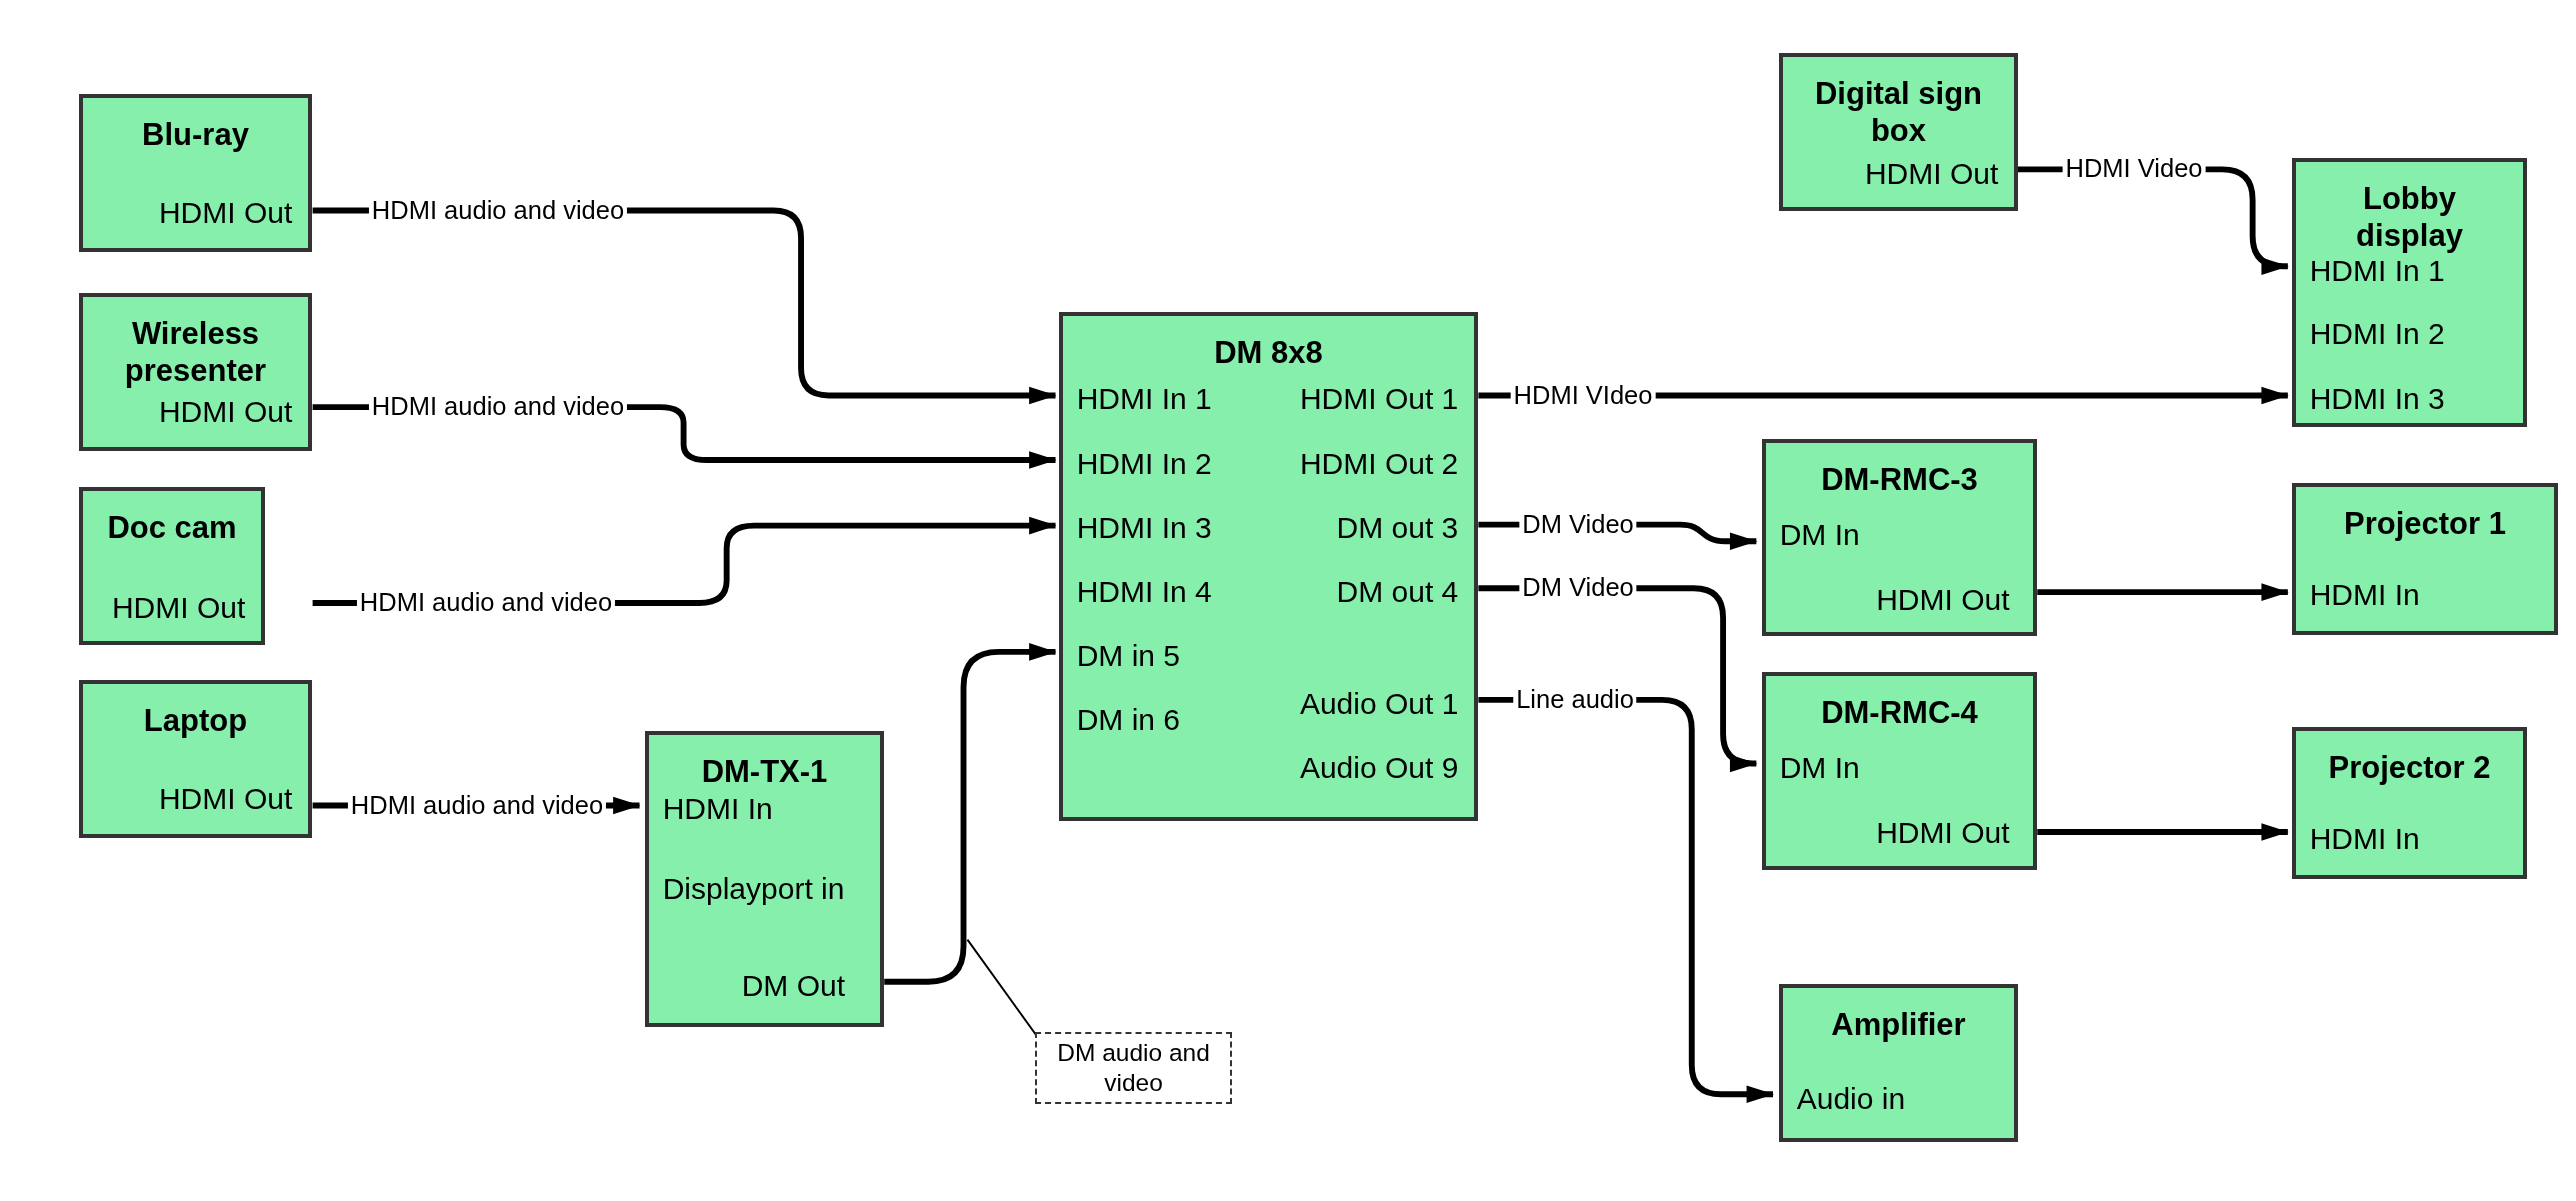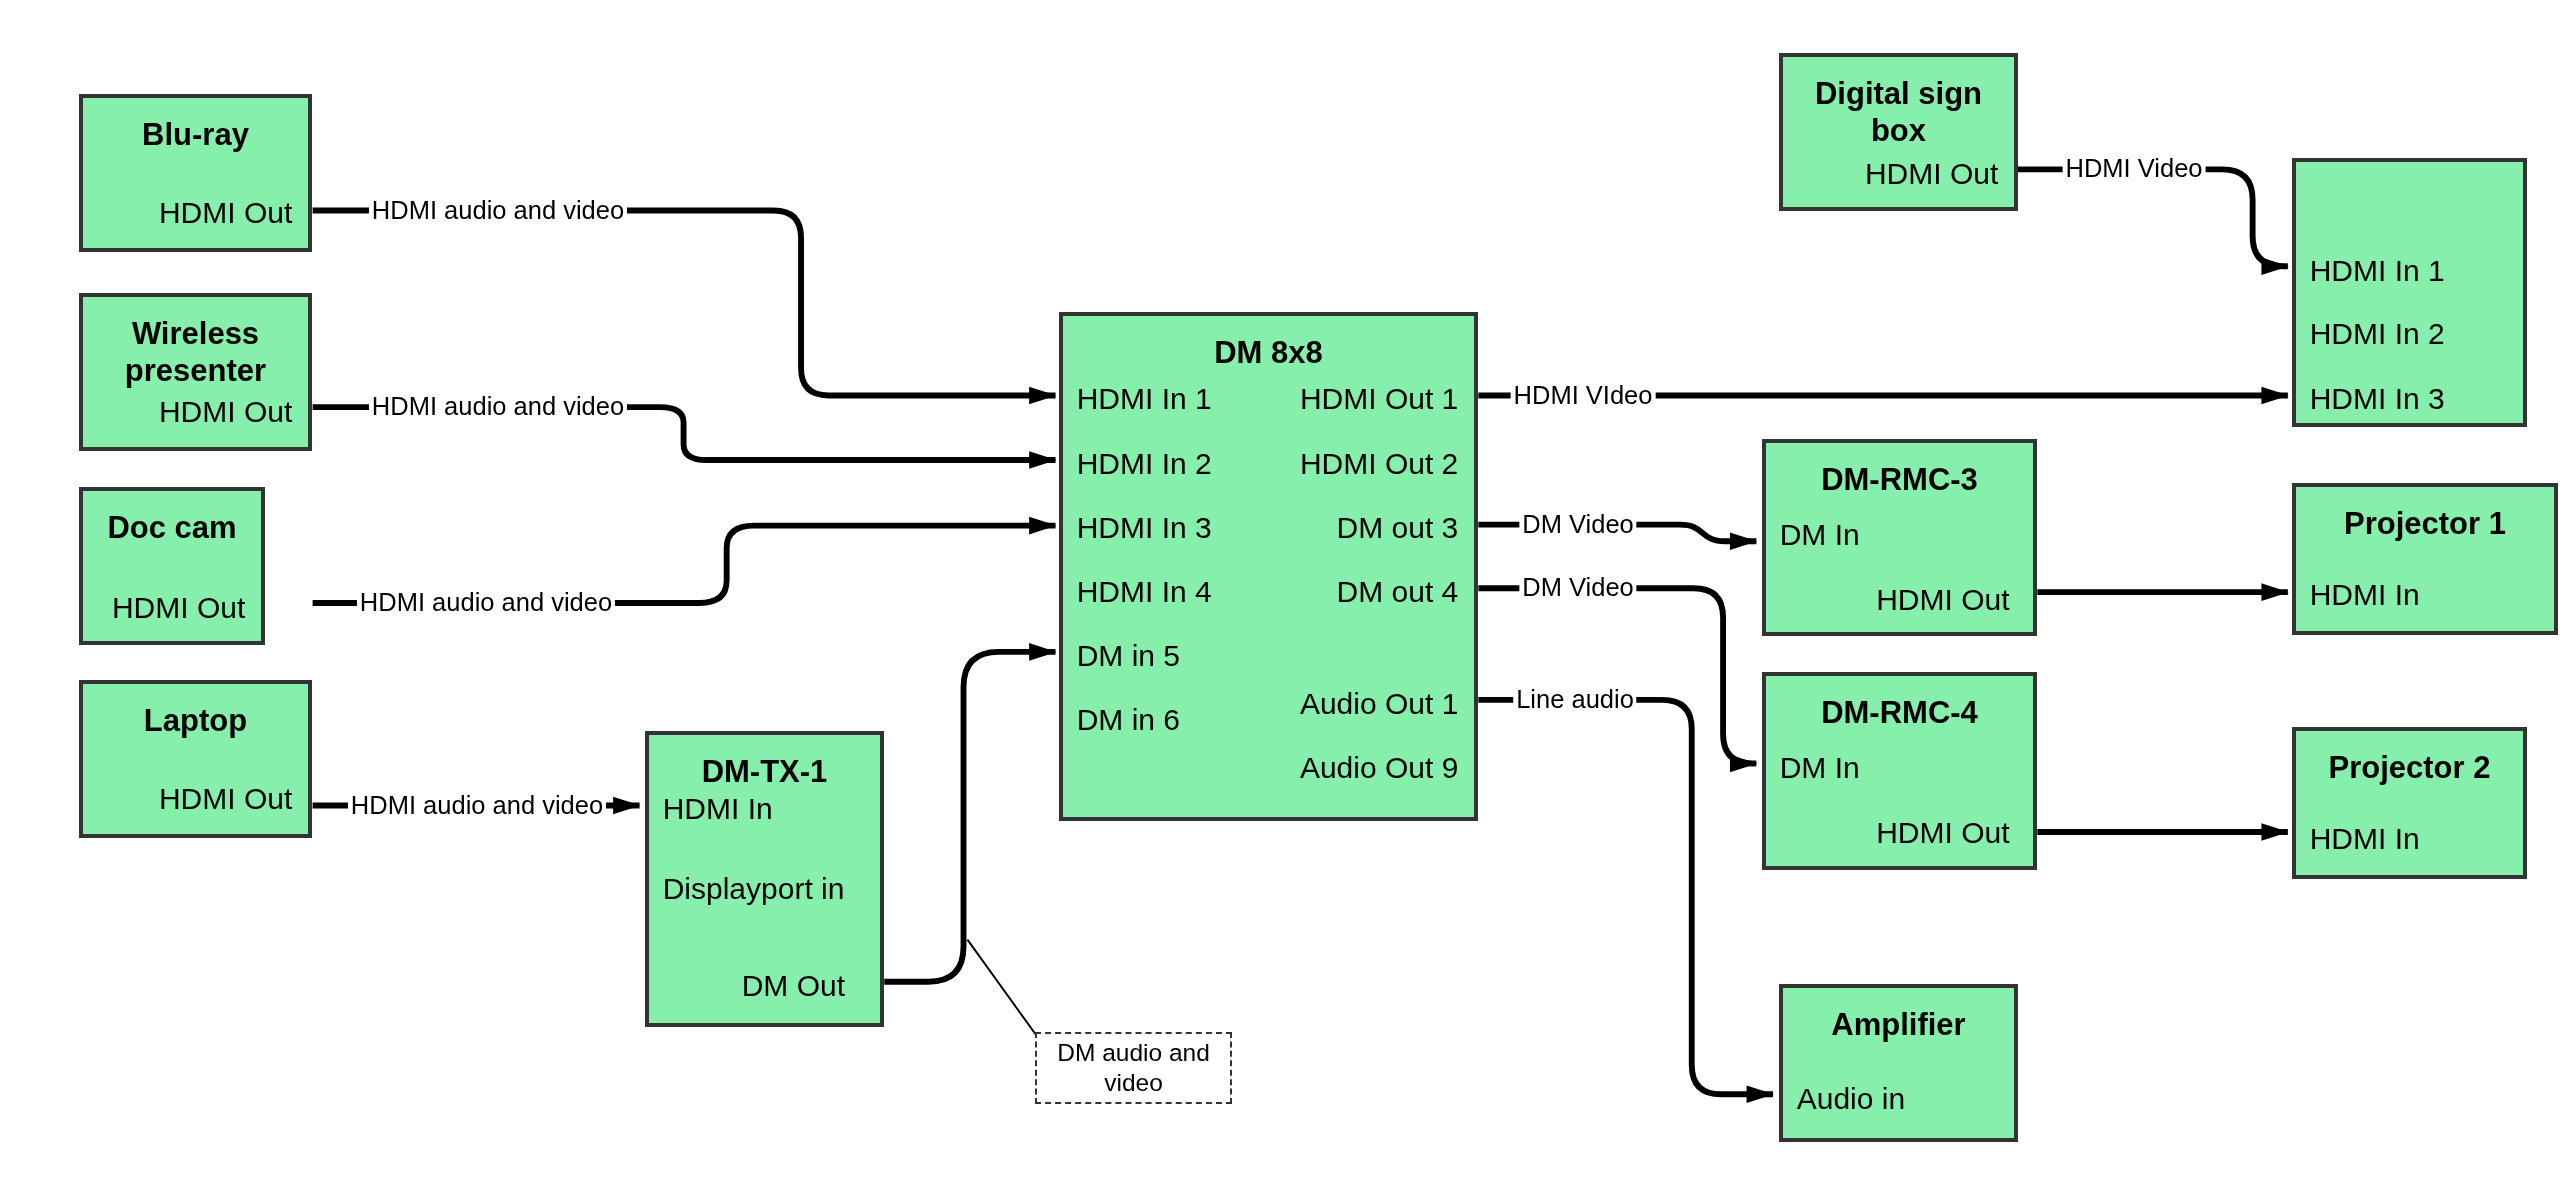--- a/index.html
+++ b/index.html
@@ -125,20 +125,21 @@
     <div class="port pr" style="top:388px">Audio Out 1</div>
     <div class="port pr" style="top:452px">Audio Out 9</div>
   </div>
 
   <div class="box" style="left:1779px;top:53px;width:239px;height:158px">
     <div class="title" style="max-width:186px">Digital sign box</div>
     <div class="port pr" style="top:117px">HDMI Out</div>
   </div>
 
   <div class="box" style="left:2292px;top:158px;width:235px;height:269px">
+    <div class="title" style="max-width:147px">Lobby display</div>
     <div class="port pl" style="top:109px">HDMI In 1</div>
     <div class="port pl" style="top:172px">HDMI In 2</div>
     <div class="port pl" style="top:237px">HDMI In 3</div>
   </div>
 
   <div class="box" style="left:1762px;top:439px;width:275px;height:197px">
     <div class="title">DM-RMC-3</div>
     <div class="port pl" style="top:92px">DM In</div>
     <div class="port pr" style="top:157px;right:23.5px">HDMI Out</div>
   </div>

